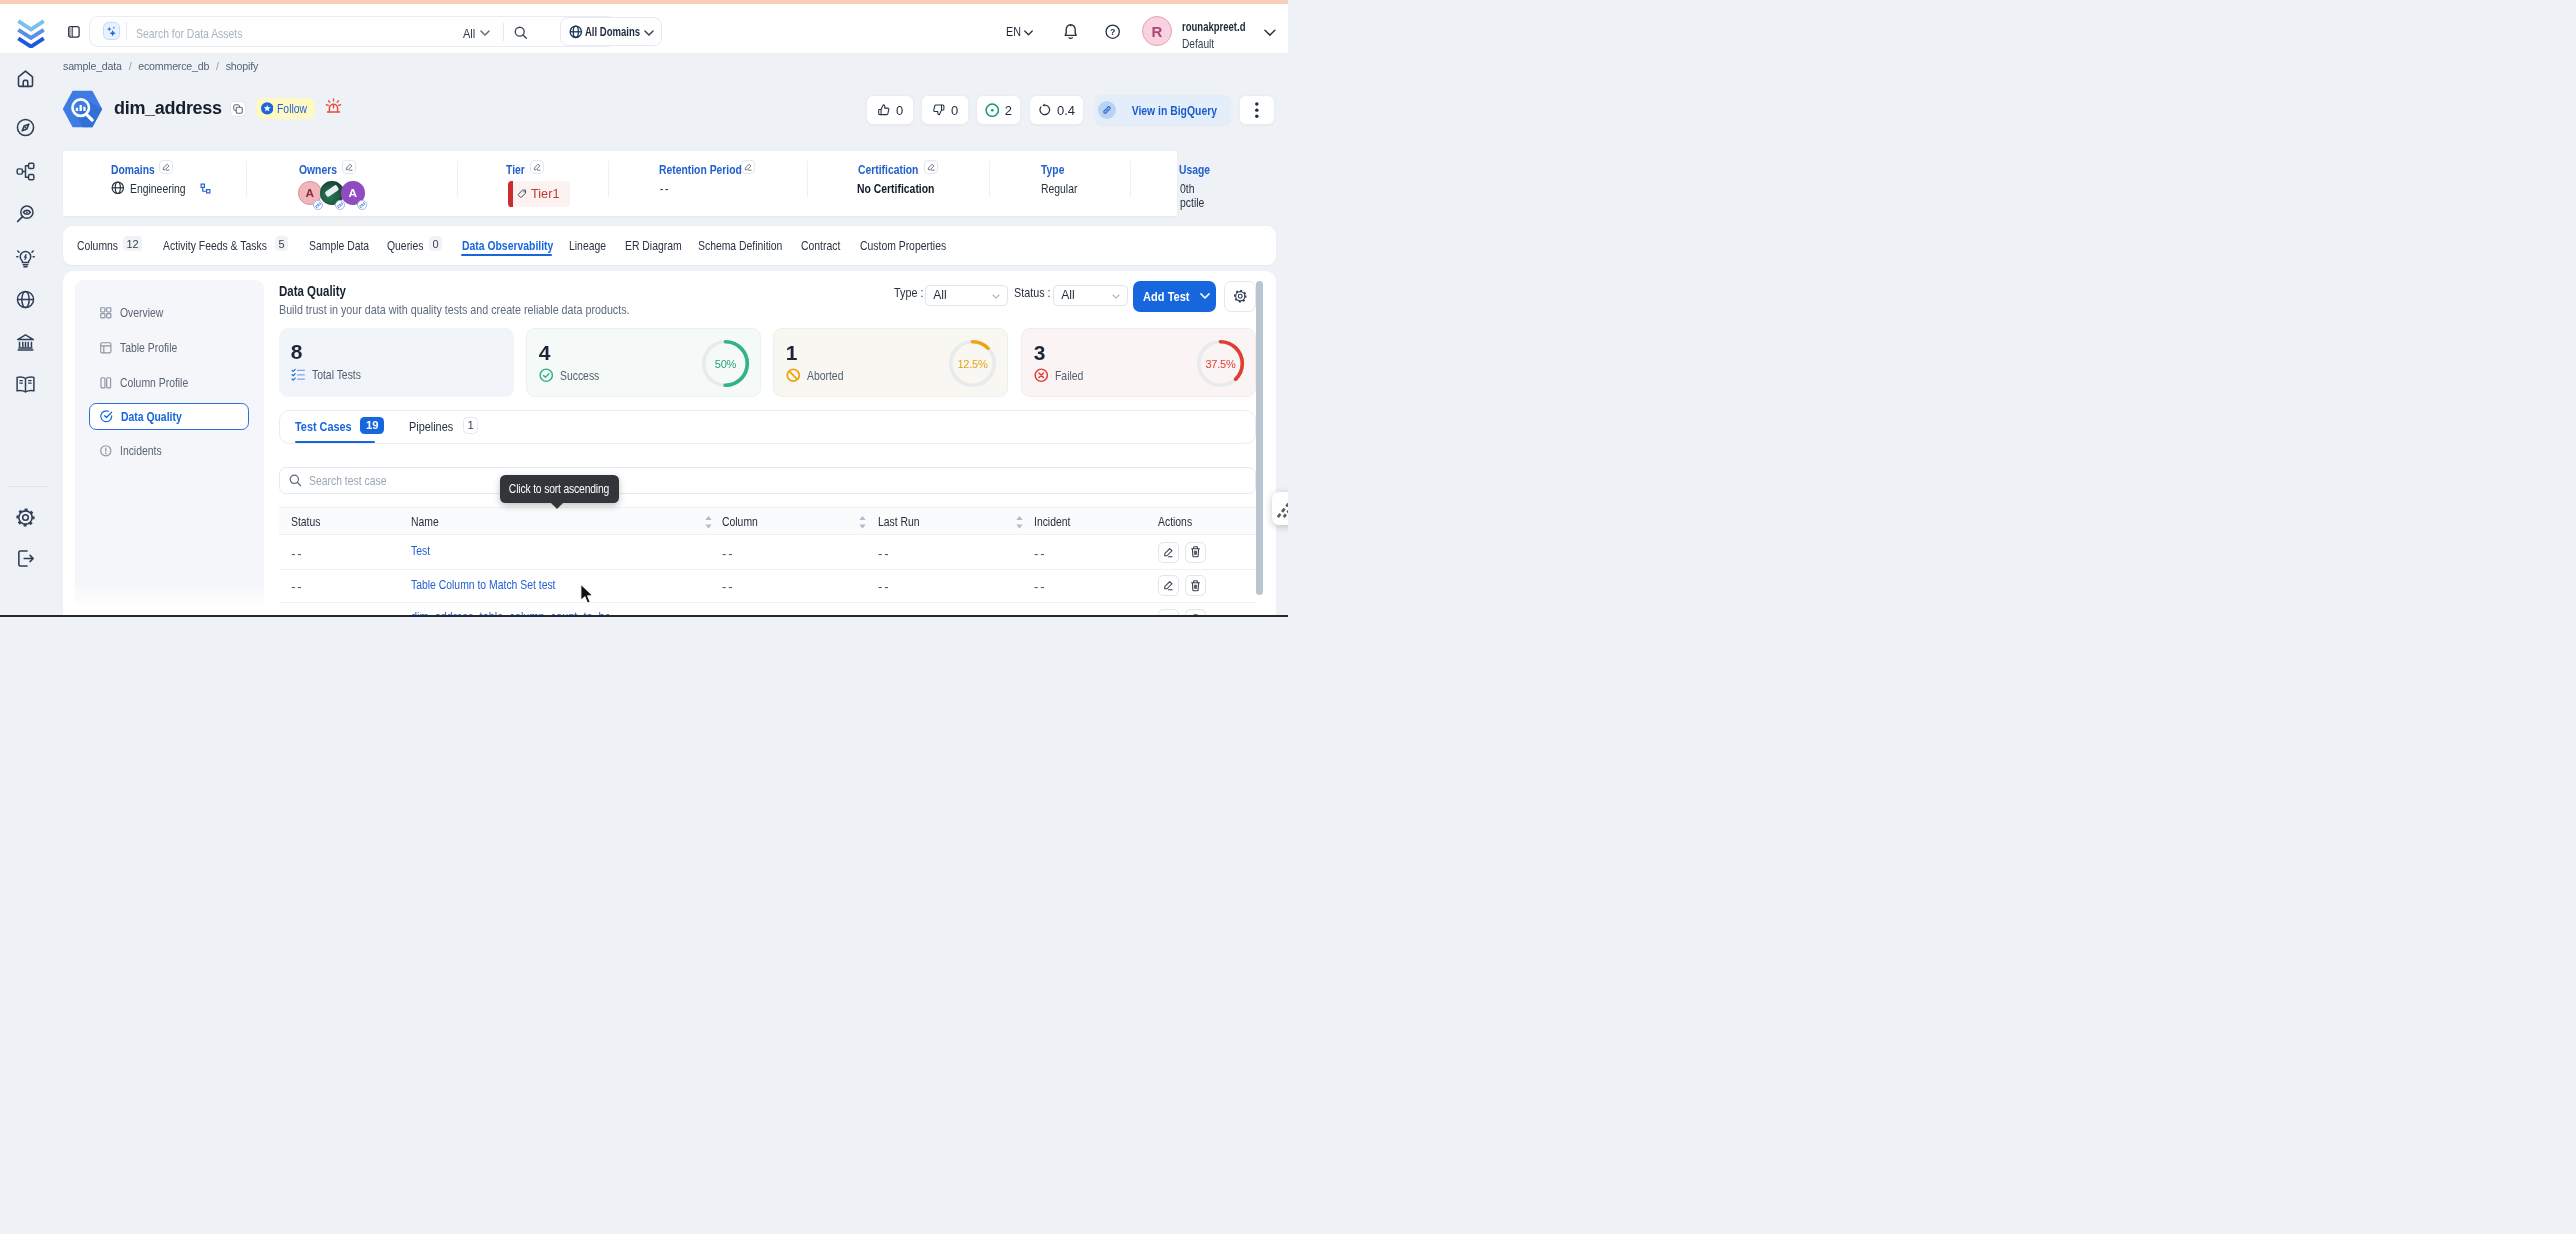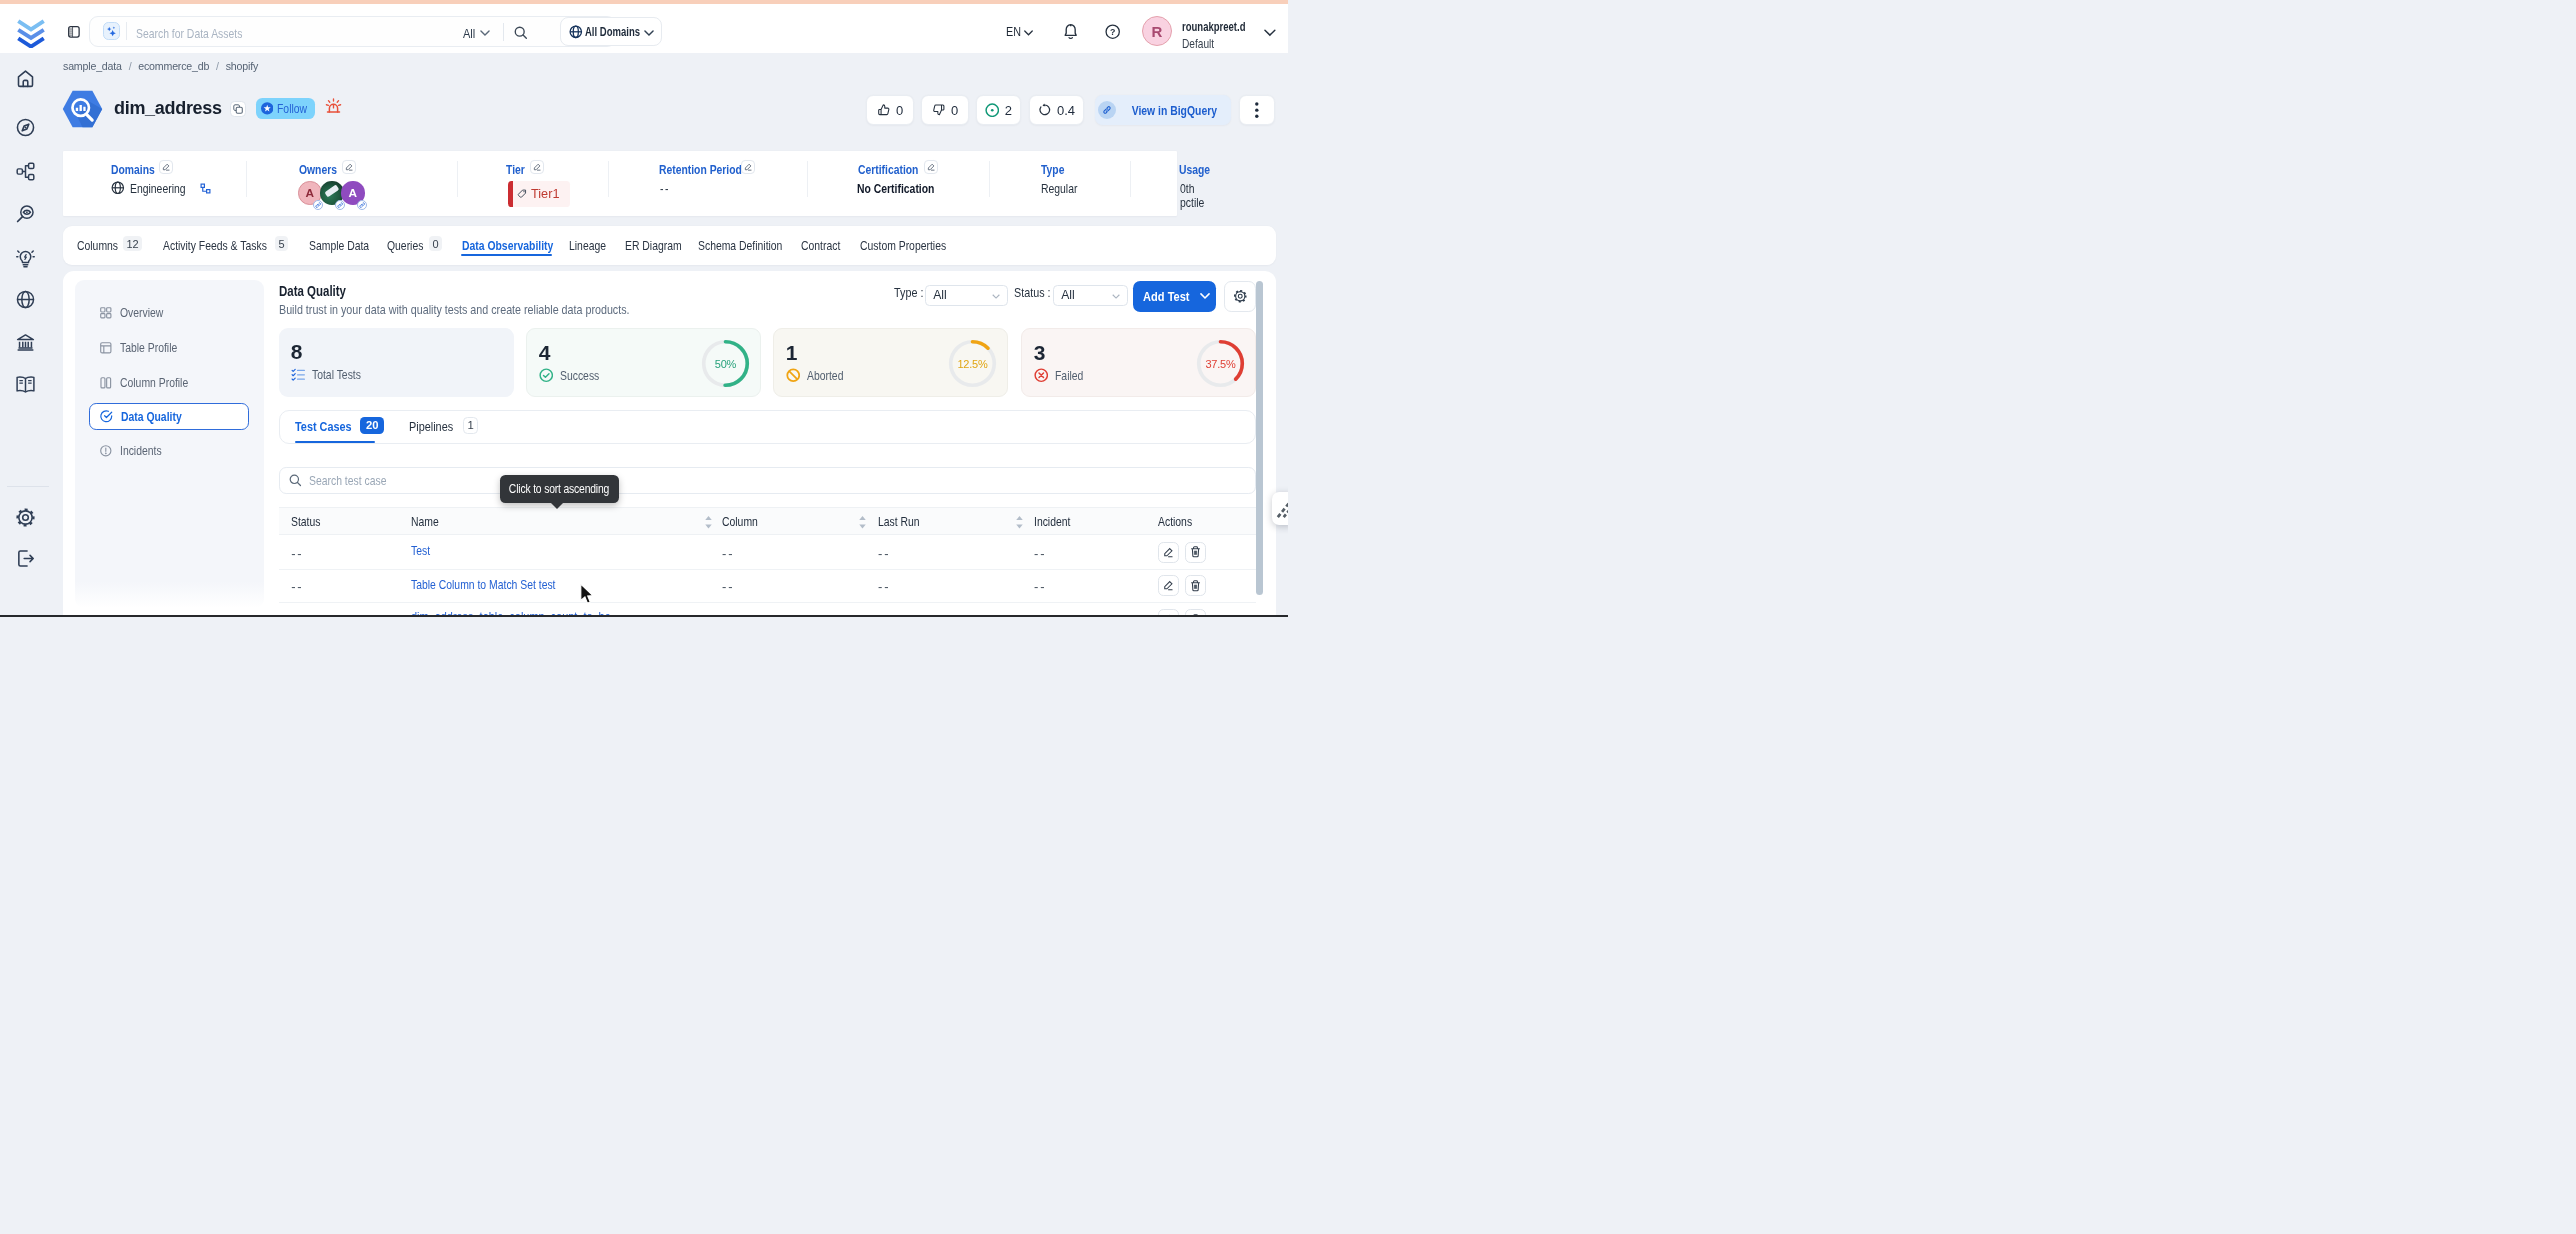--- a/index.html
+++ b/index.html
@@ -26,21 +26,21 @@
 .hdr-txt { font-size:13px; color:#1e2835; }
 
 #rail { left:0; top:52px; width:56px; height:565px; }
 .rail-ic { position:absolute; left:15.4px; width:21px; height:21px; }
 
 #crumb { left:63px; top:59px; font-size:11.8px; letter-spacing:-0.2px; color:#566374; }
 #crumb .sep { color:#8d99a8; margin:0 4.5px; }
 
 #title { left:114px; top:98px; font-size:18px; font-weight:bold; color:#17202e; letter-spacing:-0.3px;}
 #copybtn { left:230px; top:101px; width:16.3px; height:16.3px; border:0.9px solid #dfe5ec; background:#fff; border-radius:4.5px; display:flex; align-items:center; justify-content:center;}
-#followpill { left:256px; top:98px; width:59px; height:21px; padding:0 0 0 4.5px; overflow:visible; background:#7dd3fc; border-radius:6.3px; display:flex; align-items:center; gap:4.5px;}
+#followpill { left:256px; top:98px; width:59px; height:21px; padding:0 0 0 4.5px; overflow:visible; background:#fef9c3; border-radius:6.3px; display:flex; align-items:center; gap:4.5px;}
 #followpill span { color:#2563d6; font-size:13px; transform:scaleX(0.8); transform-origin:0 50%; }
 .hbtn { position:absolute; top:95px; height:30px; background:#fff; border:0.9px solid #e9edf2; border-radius:7.2px; box-shadow:0 0.9px 1.8px rgba(27,35,45,0.04); display:flex; align-items:center; justify-content:center; gap:5.4px; font-size:13px; color:#1f2b3c; }
 
 #infocard { left:63px; top:151px; width:1114px; height:65px; background:#fff; border-radius:1px; box-shadow:0 0.9px 1.8px rgba(27,35,45,0.04); }
 .ilabel { position:absolute; top:11.8px; font-size:12.2px; font-weight:bold; color:#2160cd; transform:scaleX(0.85); transform-origin:0 50%; }
 .iedit { position:absolute; top:8.6px; width:14px; height:14px; border:0.9px solid #e2e7ee; border-radius:4.1px; background:#fff; display:flex; align-items:center; justify-content:center; }
 .ival { position:absolute; top:31px; font-size:12.7px; color:#27323f; transform:scaleX(0.82); transform-origin:0 50%; }
 .idiv { position:absolute; top:10px; width:0.9px; height:36px; background:#edf0f4; }
 .lbadge { position:absolute; width:10px; height:10px; border-radius:50%; background:#fff; border:0.9px solid #9fb9e8; z-index:6; display:flex; align-items:center; justify-content:center; }
 
@@ -534,21 +534,21 @@
     </div>
     <svg class="ring" viewBox="0 0 54 54">
       <circle cx="27" cy="27" r="24" fill="none" stroke="#e8eaec" stroke-width="4"></circle>
       <circle cx="27" cy="27" r="24" fill="none" stroke="#df3e33" stroke-width="4" stroke-dasharray="56.55 94.3" stroke-dashoffset="0" transform="rotate(-90 27 27)" stroke-linecap="round"></circle>
     </svg>
     <div class="ringtxt" style="color:#df3e33;">37.5%</div>
   </div>
 
   <div id="tc-box">
     <div class="abs s80" style="left:14.5px; top:8.1px; font-size:13.6px; font-weight:bold; color:#1666dd; white-space:nowrap;">Test Cases</div>
-    <div class="abs" style="left:80px; top:6.3px; width:24.4px; height:16.3px; background:#1666dd; border-radius:4.5px; color:#fff; font-size:11.3px; font-weight:bold; display:flex; align-items:center; justify-content:center;">20</div>
+    <div class="abs" style="left:80px; top:6.3px; width:24.4px; height:16.3px; background:#1666dd; border-radius:4.5px; color:#fff; font-size:11.3px; font-weight:bold; display:flex; align-items:center; justify-content:center;">19</div>
     <div class="abs s80" style="left:129px; top:8.1px; font-size:13.6px; color:#26313f; white-space:nowrap;">Pipelines</div>
     <div class="abs" style="left:183px; top:6.3px; width:15.4px; height:16.3px; background:#fff; border:0.9px solid #e3e8ee; border-radius:4.5px; color:#39434f; font-size:11.3px; display:flex; align-items:center; justify-content:center;">1</div>
     <div id="tc-underline"></div>
   </div>
 
   <div id="tc-search">
     <svg width="12.7" height="12.7" viewBox="0 0 15 15">
         <circle cx="6.3" cy="6.3" r="4.9" fill="none" stroke="#5a6878" stroke-width="1.4"></circle>
         <path d="M10 10 L13.6 13.6" stroke="#5a6878" stroke-width="1.4" stroke-linecap="round"></path>
       </svg>

